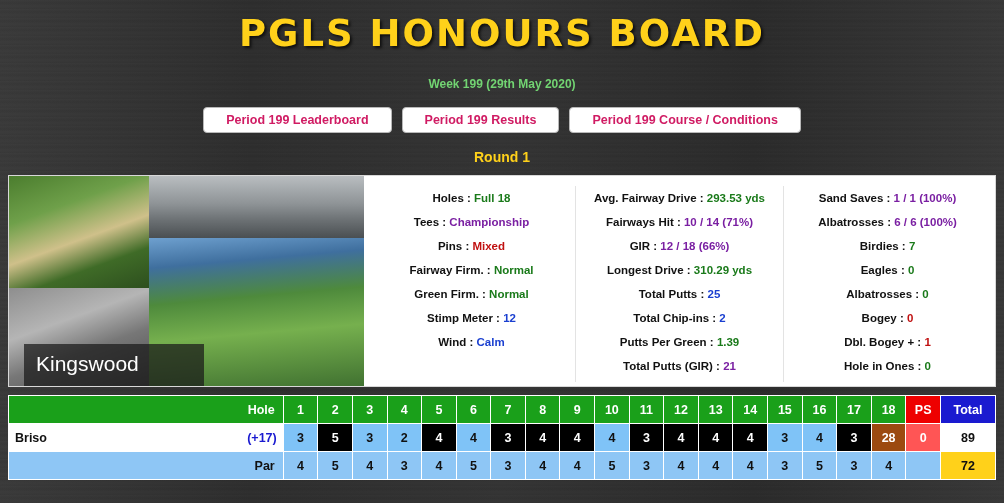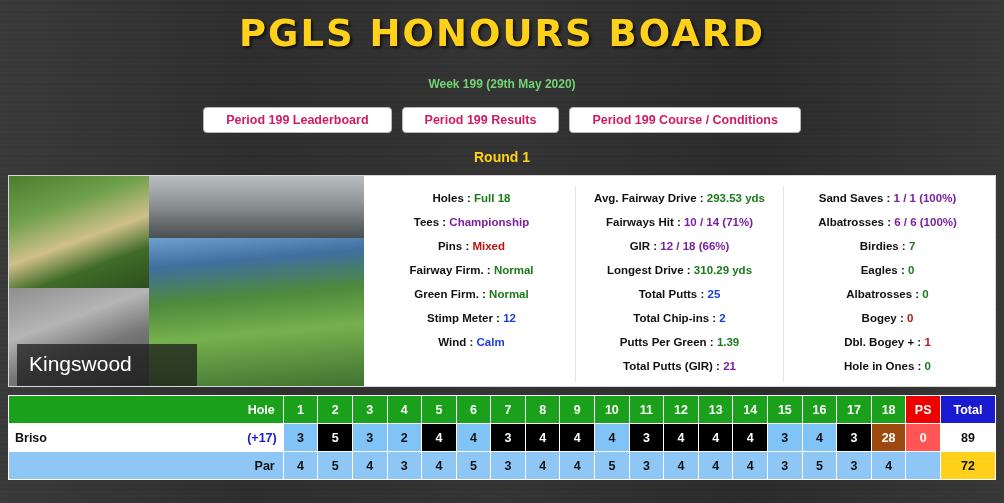--- a/index.html
+++ b/index.html
@@ -80,21 +80,21 @@
   .q1 { left: 0; top: 0; width: 140px; height: 112px;
     background: linear-gradient(160deg,#4b7d2e 0%,#6fa04a 30%,#cfc08a 55%,#3f6b27 75%,#2d4f1e 100%); }
   .q2 { left: 140px; top: 0; width: 215px; height: 62px;
     background: linear-gradient(180deg,#b9bdc0 0%,#8e9396 45%,#6d7275 70%,#4a4f52 100%); }
   .q3 { left: 140px; top: 62px; width: 215px; height: 150px;
     background: linear-gradient(175deg,#6ea0cf 0%,#3f6f9e 18%,#4e8a3c 40%,#76b04e 62%,#3f7030 100%); }
   .q4 { left: 0; top: 112px; width: 140px; height: 100px;
     background: linear-gradient(160deg,#8e8e8e 0%,#b5b5b5 35%,#777777 60%,#4c4c4c 100%); }
   .photo .caption {
     position: absolute;
-    left: 8px; bottom: 0;
+    left: 15px; bottom: 0;
     width: 180px;
     background: rgba(25,25,25,0.72);
     color: #ffffff;
     font-size: 21px;
     padding: 8px 10px 10px 12px;
   }
   .stats {
     flex: 1;
     display: flex;
     padding: 10px 4px 4px 4px;

